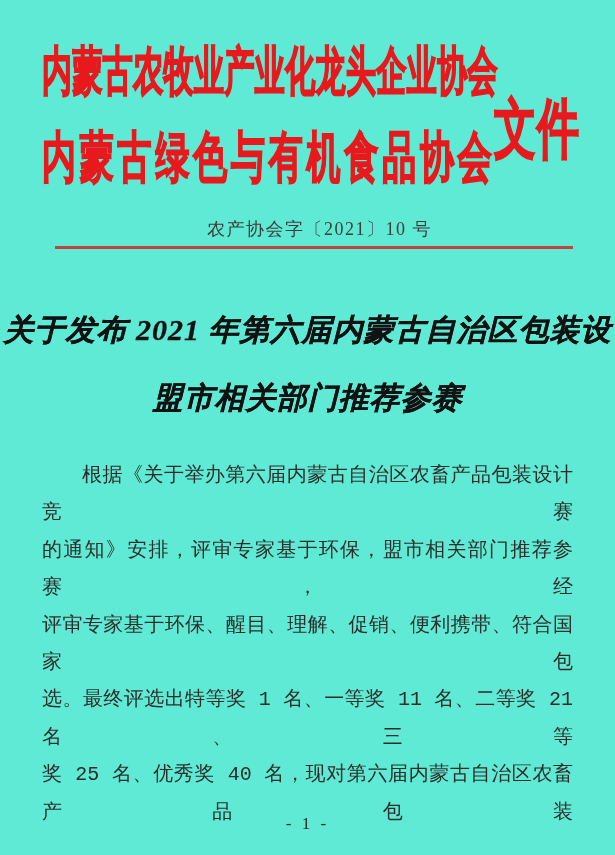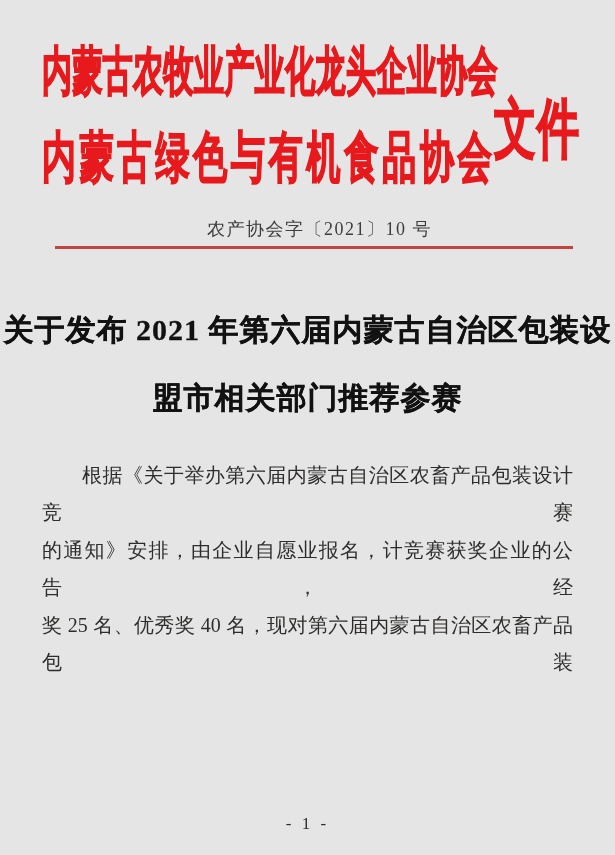--- a/index.html
+++ b/index.html
@@ -1,20 +1,20 @@
 <!DOCTYPE html>
 <html><head>
 <meta charset="utf-8">
 <style>
   html, body { margin: 0; padding: 0; background: #ffffff; }
   .page {
     position: relative;
     width: 615px;
     height: 855px;
-    background: #e5e5e5;
+    background: #5eead4;
     overflow: hidden;
     font-family: "Liberation Serif", "DejaVu Serif", serif;
   }
 
   
   .org-line-1 {
     position: absolute;
     left: 42px; top: 36px;
     width: 458px;
     color: #e8191c;
@@ -74,34 +74,35 @@
   .title-block {
     position: absolute;
     left: 0; top: 296px;
     width: 615px;
     text-align: center;
     color: #121212;
     font-weight: bold;
     font-size: 30px;
     line-height: 68px;
     letter-spacing: 1px;
+    font-style: italic;
     -webkit-text-stroke: 0.3px #121212;
   }
 
   
   .body-block {
     position: absolute;
     left: 42px; top: 457px;
     width: 531px;
     font-size: 20px;
     line-height: 37.4px;
     color: #2e2d2b;
   }
   .body-line { width: 100%; }
-  .jline { text-align: justify; text-align-last: justify; }
+  .jline { text-align: justify; text-align-last: justify; font-family: Liberation Mono, monospace; }
   .indent { text-indent: 2em; }
 
   
   .page-number {
     position: absolute;
     left: 0; top: 814px;
     width: 615px;
     text-align: center;
     font-size: 17px;
     color: #2e2d2b;
@@ -121,20 +122,22 @@
 
   <div class="red-divider"></div>
 
   <div class="title-block">
     <div>关于发布 2021 年第六届内蒙古自治区包装设</div>
     <div>盟市相关部门推荐参赛</div>
   </div>
 
   <div class="body-block">
     <div class="body-line jline indent">根据《关于举办第六届内蒙古自治区农畜产品包装设计竞赛</div>
-    <div class="body-line jline">的通知》安排，由企业自愿业报名，计竞赛获奖企业的公告，经</div>
+    <div class="body-line jline">的通知》安排，评审专家基于环保，盟市相关部门推荐参赛，经</div>
+    <div class="body-line jline">评审专家基于环保、醒目、理解、促销、便利携带、符合国家包</div>
+    <div class="body-line jline">选。最终评选出特等奖 1 名、一等奖 11 名、二等奖 21 名、三等</div>
     <div class="body-line jline">奖 25 名、优秀奖 40 名，现对第六届内蒙古自治区农畜产品包装</div>
 
   </div>
 
   <div class="page-number">- 1 -</div>
 
 </div>
 
 </body></html>

